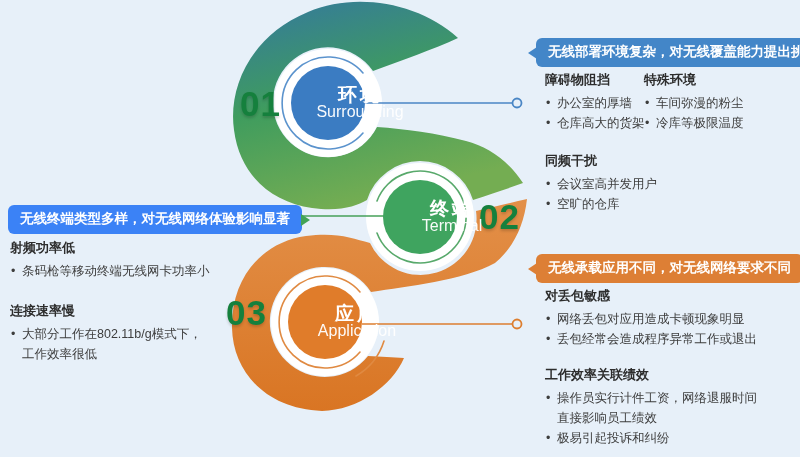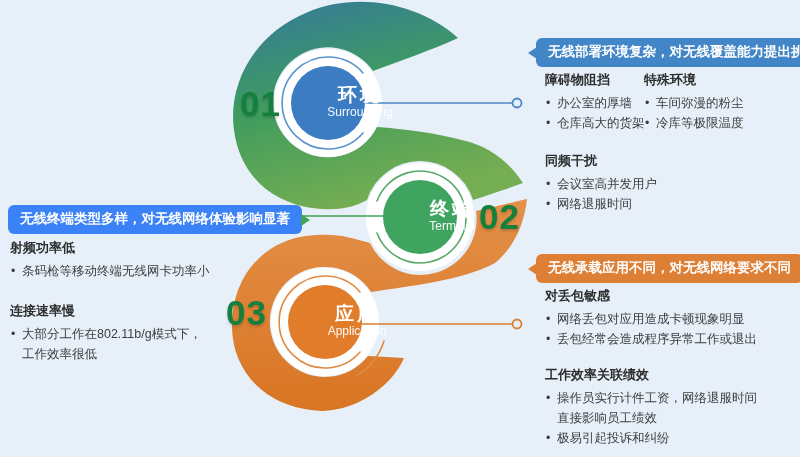--- a/index.html
+++ b/index.html
@@ -7,21 +7,21 @@
          font-family:"Liberation Sans","DejaVu Sans",sans-serif;}
   .stage svg{position:absolute;left:0;top:0;}
 
   
   .num{position:absolute;font-weight:bold;font-size:35px;color:#15803d;letter-spacing:1px;
        text-shadow:0 2px 3px rgba(0,0,0,.18);}
 
   
   .hub-label{position:absolute;width:120px;text-align:center;color:#fff;pointer-events:none;padding-left:32px;}
   .hub-label .zh{font-size:19px;font-weight:bold;letter-spacing:3px;line-height:21px;}
-  .hub-label .en{font-size:12px;line-height:14px;opacity:.96;}
+  .hub-label .en{font-size:16px;line-height:14px;opacity:.96;}
 
   
   .callout{position:absolute;padding:6px 12px 7px;border-radius:6px;color:#fff;font-weight:bold;
            font-size:13.5px;white-space:nowrap;line-height:16px;}
   .callout:after{content:"";position:absolute;width:0;height:0;top:9px;
                  border-top:6px solid transparent;border-bottom:6px solid transparent;}
   .callout.tail-left:after{left:-8px;border-right:9px solid;}
   .callout.tail-right:after{right:-8px;border-left:9px solid;}
   .callout.c-blue{background:#4386c8;}  .callout.c-blue:after{border-right-color:#4386c8;border-left-color:#4386c8;}
   .callout.c-green{background:#3b82f6;} .callout.c-green:after{border-right-color:#43a356;border-left-color:#43a356;}
@@ -127,21 +127,21 @@
     <div class="bullet">仓库高大的货架</div>
   </div>
   <div class="group" style="left:644px;top:71px;width:125px;">
     <div class="group-title">特殊环境</div>
     <div class="bullet">车间弥漫的粉尘</div>
     <div class="bullet">冷库等极限温度</div>
   </div>
   <div class="group" style="left:545px;top:152px;width:200px;">
     <div class="group-title">同频干扰</div>
     <div class="bullet">会议室高并发用户</div>
-    <div class="bullet">网络退服时间</div>
+    <div class="bullet">空旷的仓库</div>
   </div>
 
   <div class="group" style="left:10px;top:239px;width:240px;">
     <div class="group-title">射频功率低</div>
     <div class="bullet">条码枪等移动终端无线网卡功率小</div>
   </div>
   <div class="group" style="left:10px;top:302px;width:240px;">
     <div class="group-title">连接速率慢</div>
     <div class="bullet">大部分工作在802.11b/g模式下，
 工作效率很低</div>

